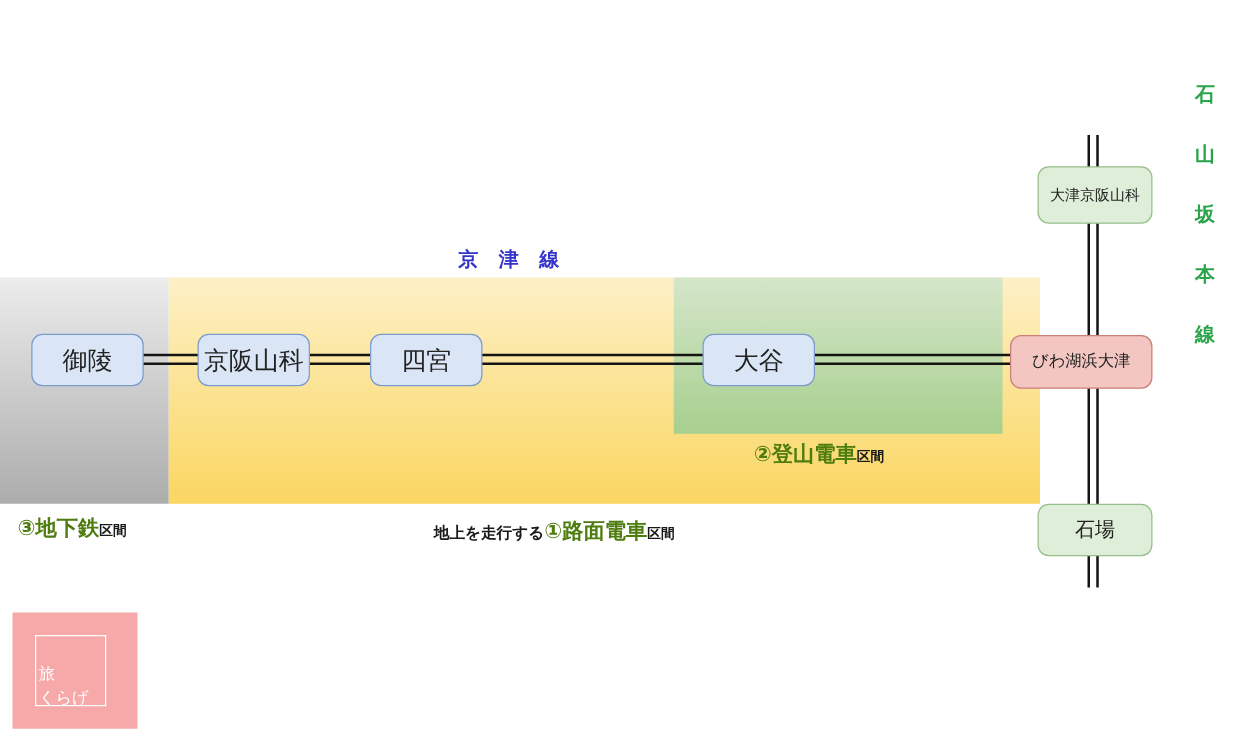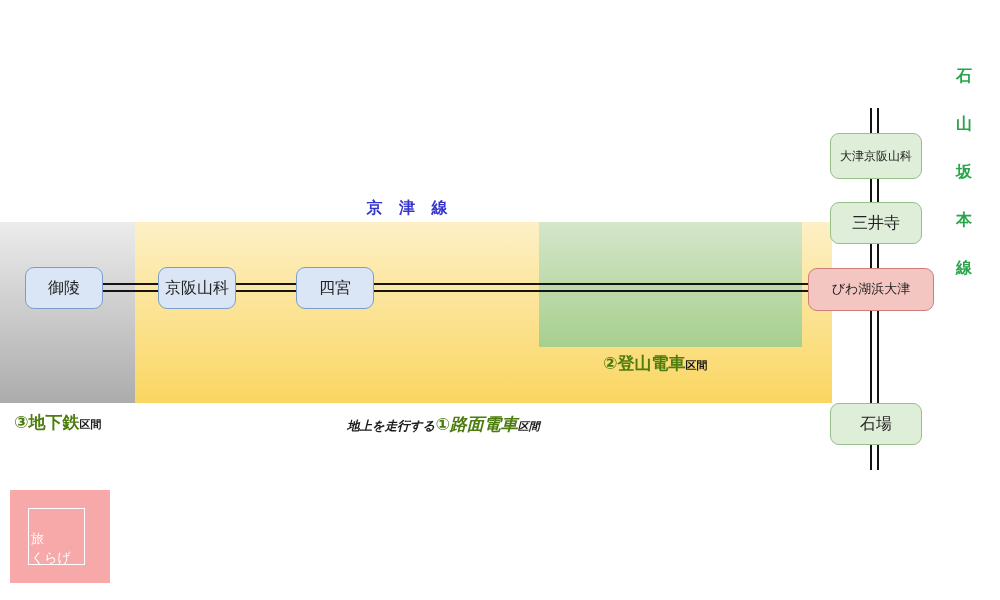--- a/index.html
+++ b/index.html
@@ -18,37 +18,37 @@
   
   .rail-h{position:absolute;z-index:1;left:70px;top:283px;width:790px;height:9px;
     box-sizing:border-box;border-top:2px solid #141414;border-bottom:2px solid #141414;}
   .rail-v{position:absolute;z-index:1;left:870px;top:108px;width:9px;height:362px;
     box-sizing:border-box;border-left:2px solid #141414;border-right:2px solid #141414;}
   
   .station{position:absolute;z-index:2;display:flex;flex-direction:row;
     align-items:center;justify-content:center;box-sizing:border-box;
     border-radius:9px;text-align:center;}
   .st-blue{background:#dae6f5;border:1.5px solid #7c9cce;height:42px;top:267px;
-    width:78px;font-size:16px;}
+    width:90px;font-size:20px;}
   .st-green{background:#dfeed8;border:1.5px solid #97bf89;left:830px;width:92px;
     height:42px;font-size:16px;}
-  .st-pink{background:#f3c6c1;border:1.5px solid #cc7e7b;left:808px;width:126px;
+  .st-pink{background:#f3c6c1;border:1.5px solid #cc7e7b;left:808px;width:114px;
     top:268px;height:43px;font-size:13px;line-height:1.25;}
   .st-small{font-size:12px;line-height:1.25;}
   .st-line{display:block;}
   
   .lbl{position:absolute;z-index:2;white-space:nowrap;}
   .keishin-label{left:330px;top:198px;width:160px;text-align:center;
     color:#3434cc;font-size:16px;letter-spacing:6px;font-weight:bold;}
   .section-label{font-size:17px;}
   .section-label .red{color:#4d7c0f;font-size:17px;font-weight:bold;}
   .section-label .black-small{color:#1a1a1a;font-size:11px;font-weight:bold;text-align:right;}
   .section-label .black-prefix{color:#1a1a1a;font-size:12.5px;font-weight:bold;}
   .lbl-subway{left:14px;top:411px;}
-  .lbl-tram{left:347px;top:413px;font-style:italic;}
+  .lbl-tram{left:347px;top:413px;}
   .lbl-mountain{left:603px;top:352px;}
   .sakamoto-label{left:956px;top:66px;display:flex;flex-direction:column;
     align-items:center;gap:27px;color:#2aa44a;font-size:16px;font-weight:bold;}
   
   .logo{position:absolute;z-index:2;left:10px;top:490px;width:100px;height:93px;
     background:#f6a9a8;}
   .logo-inner{position:absolute;left:18px;top:18px;width:57px;height:57px;
     border:1.5px solid #ffffff;box-sizing:border-box;}
   .logo-text{position:absolute;left:21px;top:40px;color:#ffffff;font-size:13px;
     line-height:1.45;}
@@ -62,26 +62,26 @@
   <div class="zone zone-gray"></div>
   <div class="zone zone-yellow"></div>
   <div class="zone zone-green"></div>
 
   <div class="rail-h"></div>
   <div class="rail-v"></div>
 
   <div class="station st-blue" style="left:25px">御陵</div>
   <div class="station st-blue" style="left:158px">京阪山科</div>
   <div class="station st-blue" style="left:296px">四宮</div>
+  <div class="station st-blue" style="left:562px">大谷</div>
 
   <div class="station st-green st-small" style="top:133px;height:46px">
     <span class="st-line">大津</span>
     <span class="st-line">京阪山科</span>
   </div>
-  <div class="station st-green" style="top:202px">三井寺</div>
   <div class="station st-pink">
     <span class="st-line">びわ湖</span>
     <span class="st-line">浜大津</span>
   </div>
   <div class="station st-green" style="top:403px">石場</div>
 
   <div class="lbl keishin-label">京 津 線</div>
 
   <div class="lbl sakamoto-label">
     <span>石</span>

